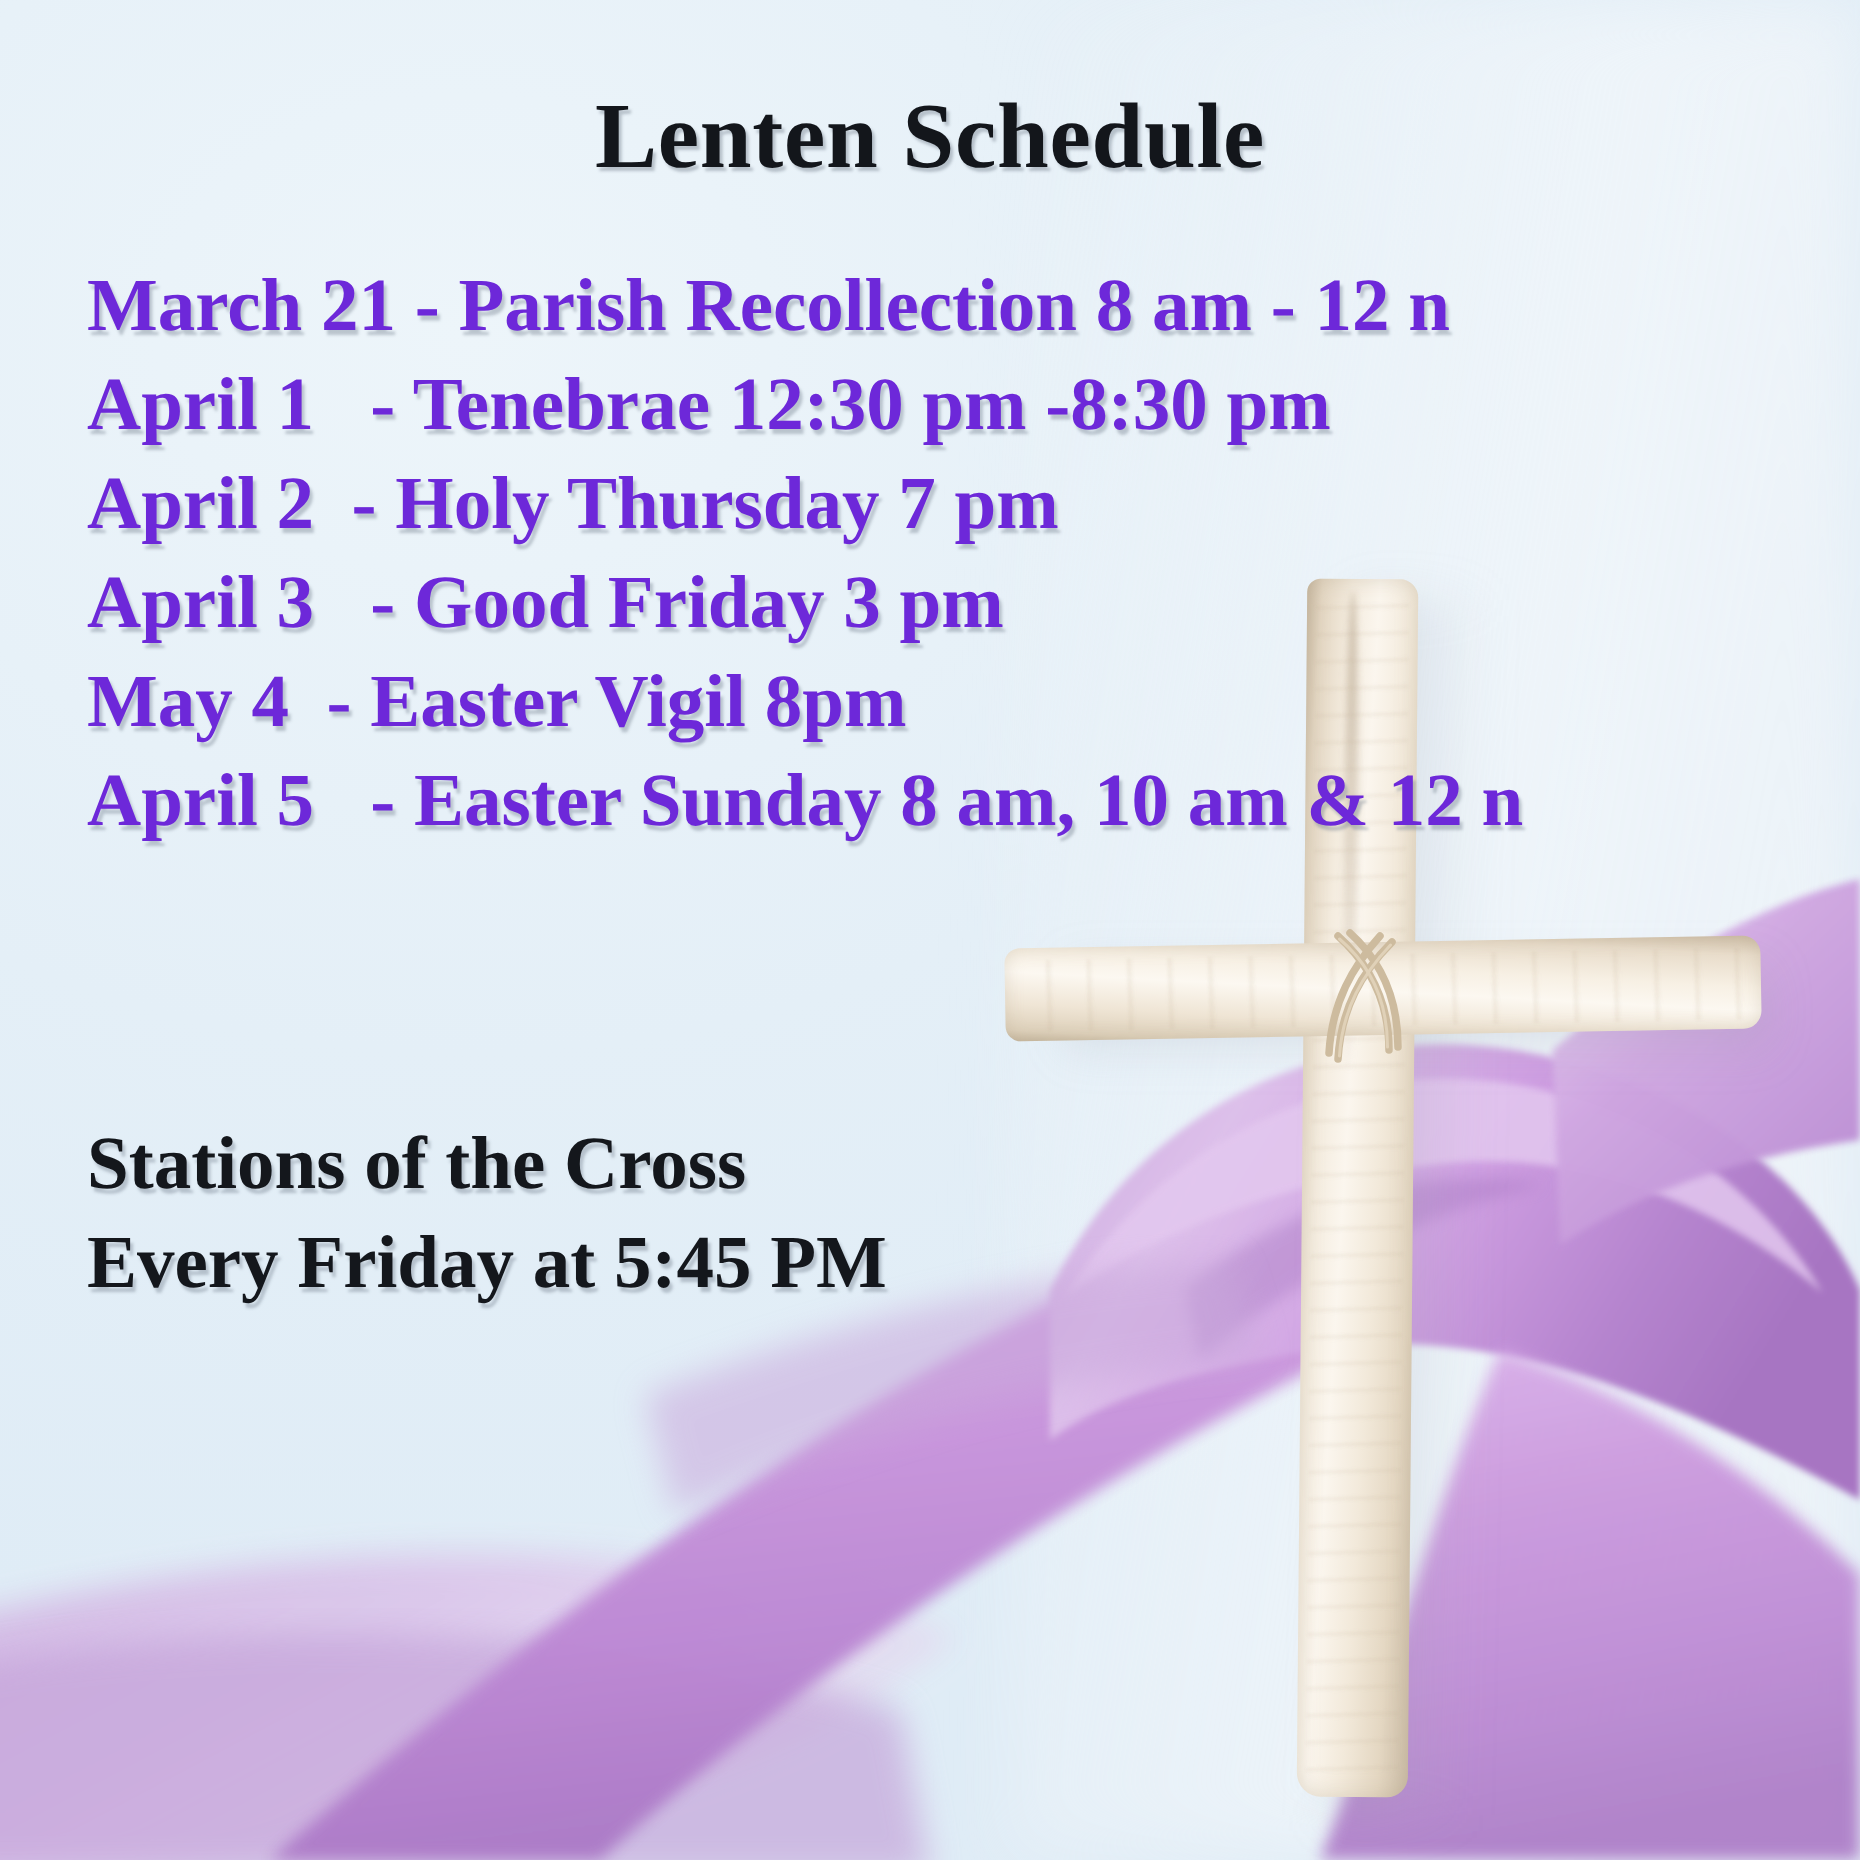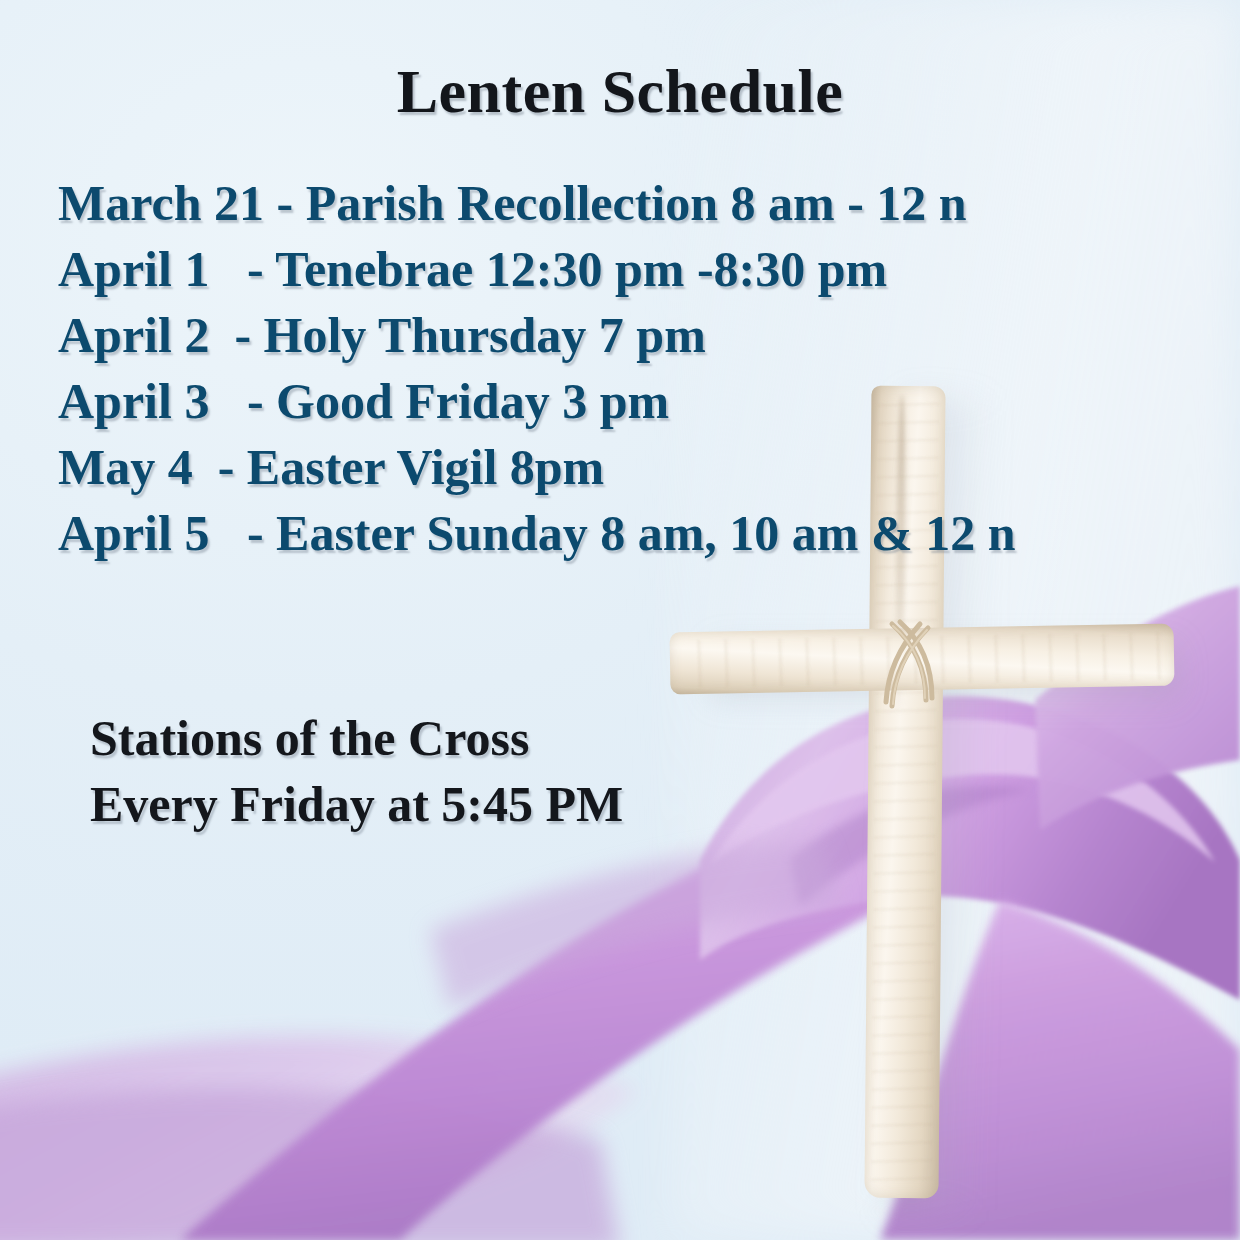--- a/index.html
+++ b/index.html
@@ -151,31 +151,30 @@
   }
   .schedule-block {
     position: absolute;
     left: 58px;
     top: 170px;
     width: 1160px;
   }
   .sched-line {
     font-size: 50px;
     font-weight: bold;
-    color: #0c4a6e;
+    color: #6d28d9;
     line-height: 66px;
     white-space: pre;
     text-shadow: 2px 3px 2px rgba(120,130,145,0.42);
   }
   .block-stations {
     position: absolute;
     left: 58px;
-    top: 705px;
+    top: 742px;
     width: 900px;
-    margin-left: 32px;
   }
   .block-triduum {
     position: absolute;
     left: 58px;
     top: 905px;
     width: 1000px;
   }
   .body-line {
     font-size: 50px;
     font-weight: bold;

